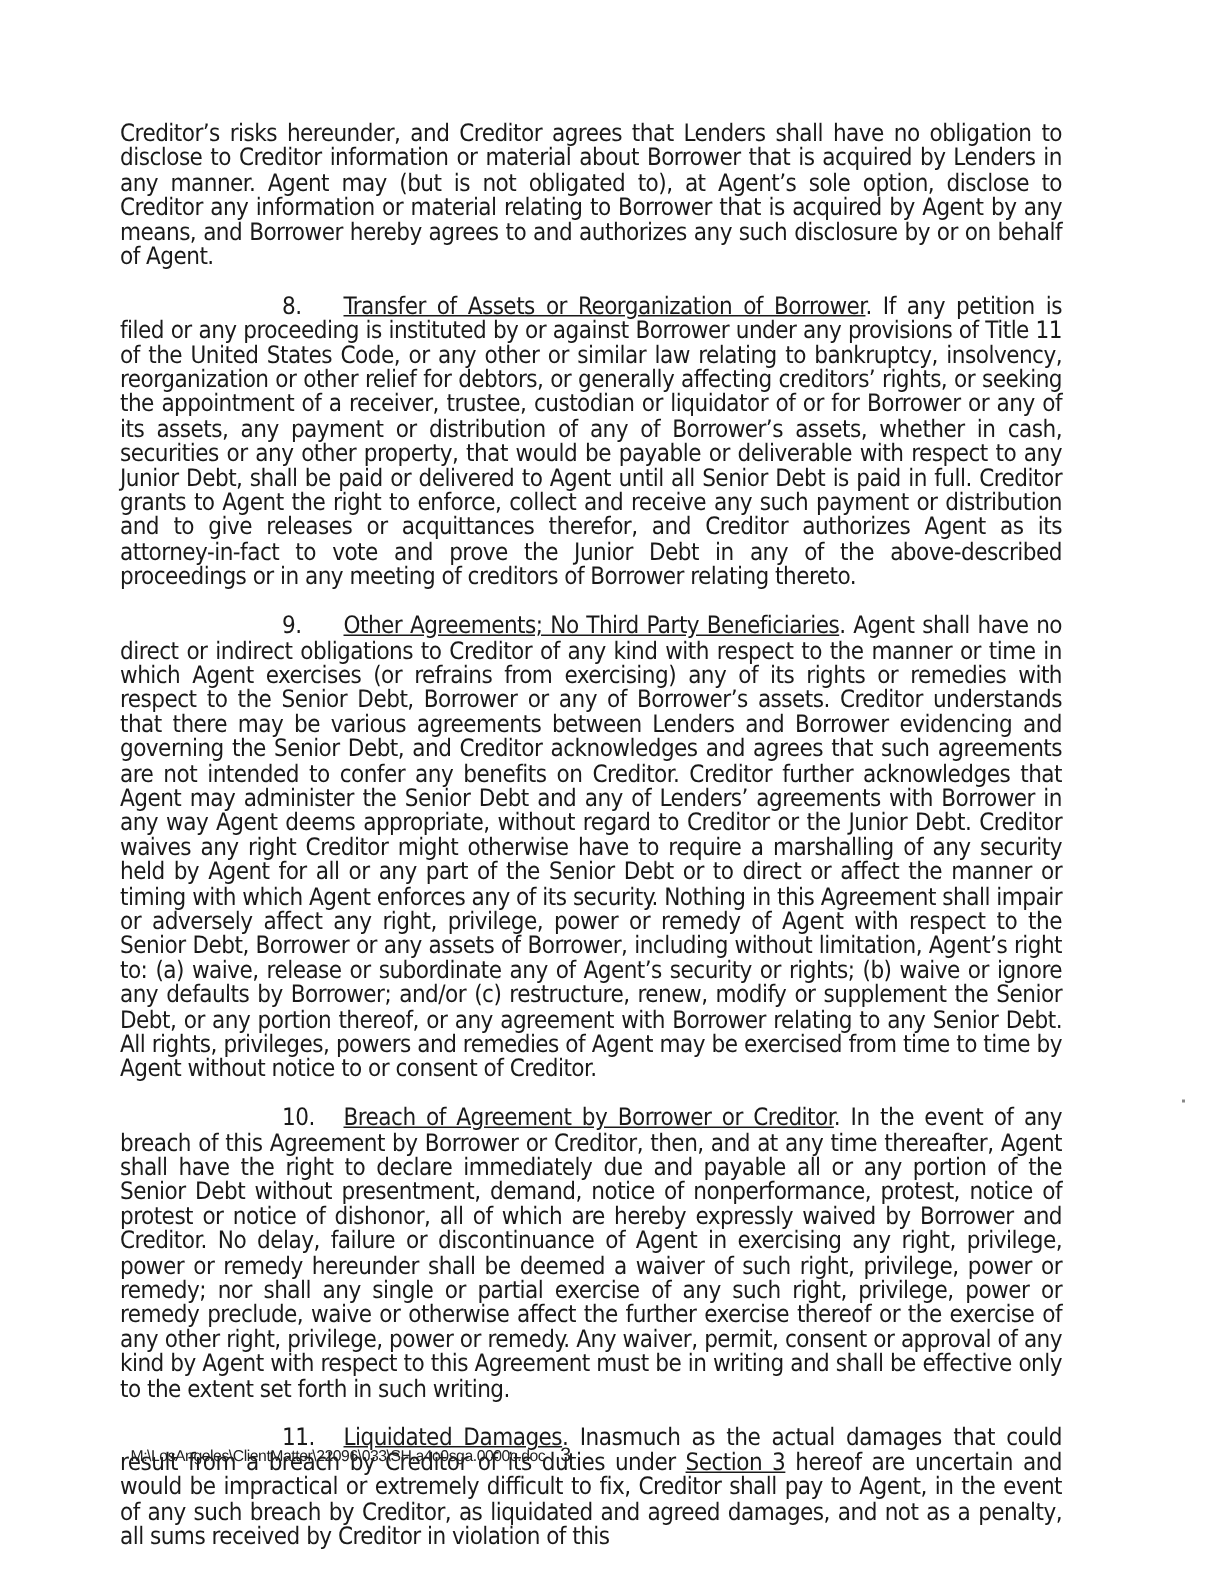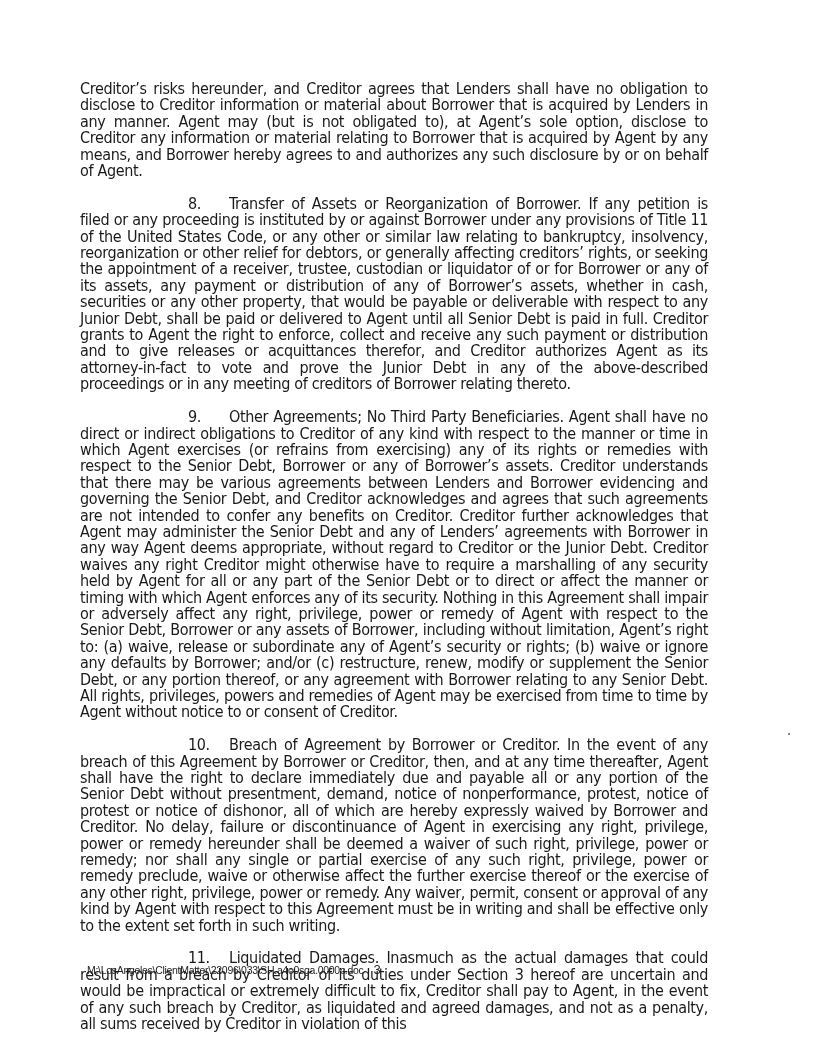--- a/index.html
+++ b/index.html
@@ -9,21 +9,21 @@
     font-family: "DejaVu Sans", sans-serif; color: #1a1a1a;
   }
   .body-text {
     position: absolute; left: 80px; top: 81px; width: 628px;
     font-size: 16px; line-height: 16.4px; letter-spacing: -0.35px;
     text-align: justify; font-stretch: condensed;
   }
   .para { margin: 0 0 16.4px 0; }
   .indent { display: inline-block; width: 108px; }
   .secnum { display: inline-block; width: 41px; }
-  .u { }
+  .u { text-decoration: underline; }
   .footer {
     position: absolute; left: 87px; top: 962px;
     font-family: Liberation Sans, sans-serif; font-size: 10.5px; color: #222; letter-spacing: -0.3px;
   }
   .pagenum { font-size: 13px; margin-left: 10px; }
   .speck { position: absolute; left: 788px; top: 733px; width: 2px; height: 2px; background: #888; }
 </style>
 </head>
 <body>
 

